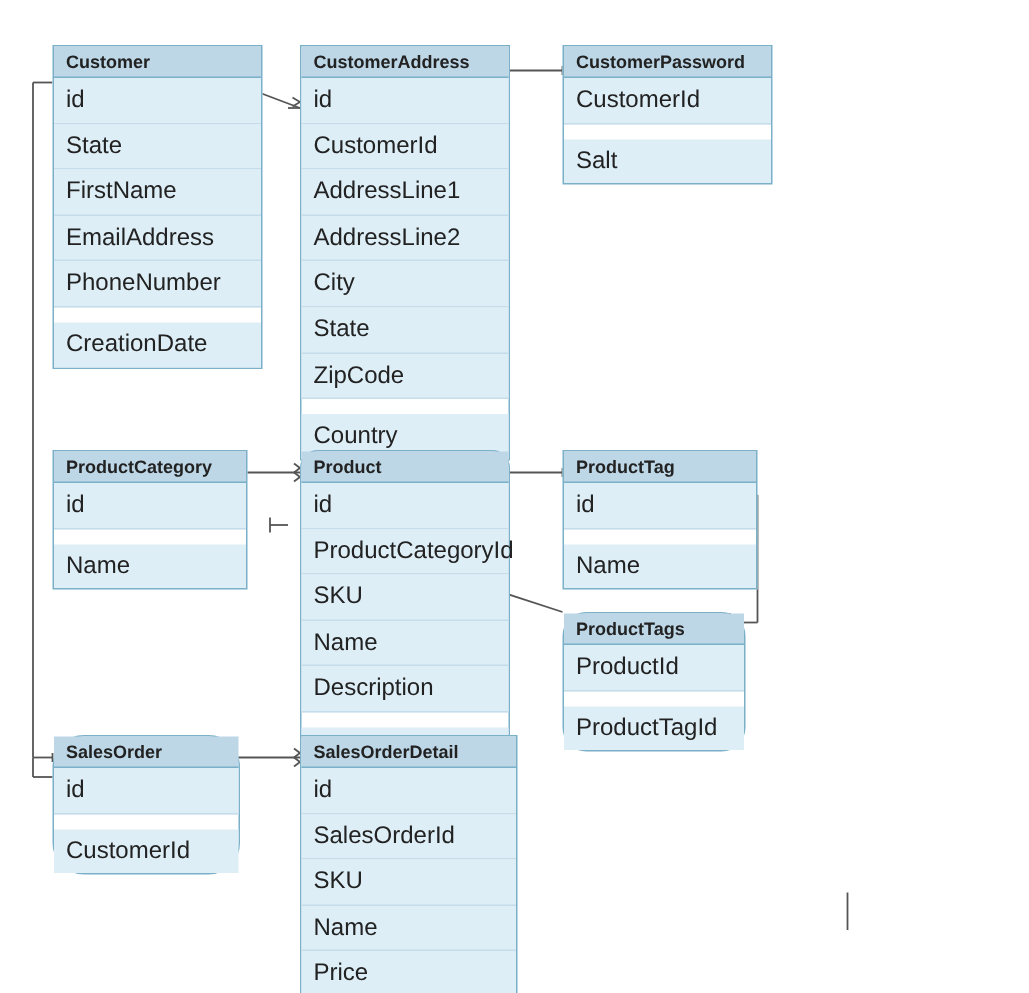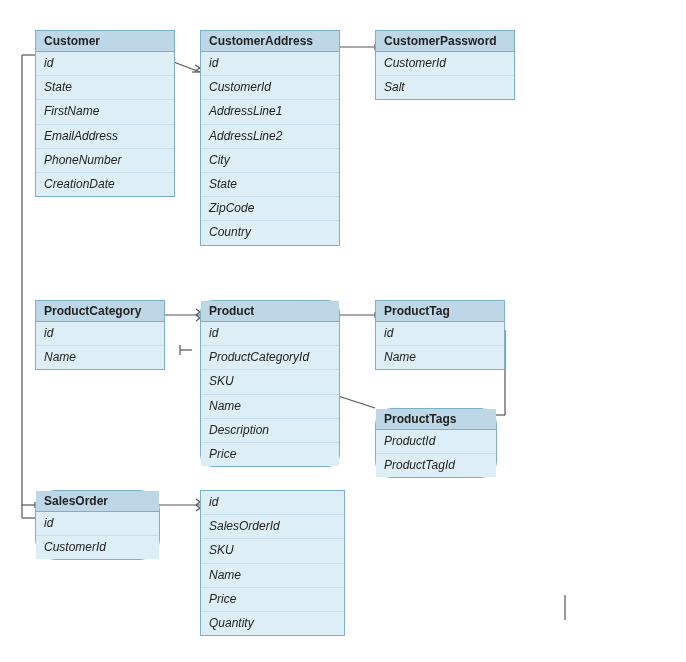--- a/index.html
+++ b/index.html
@@ -28,26 +28,26 @@
       background: #bdd7e7;
       padding: 3px 8px;
       font-weight: 600;
       font-size: 12px;
       border-bottom: 1px solid #7ab0c8;
     }
     .db-table-row {
       background: #ddeef6;
       padding: 2px 8px;
       border-bottom: 1px solid #c5dcea;
-      font-size: 12px;
+      font-size: 16px;
       line-height: 1.6;
-      font-style: italic;
     }
     .db-table-row:last-child {
       border-bottom: none;
+      margin-top: 10px;
     }
     svg.connectors {
       position: absolute;
       top: 0; left: 0;
       width: 686px;
       height: 662px;
       pointer-events: none;
     }
     svg.connectors line, svg.connectors path {
       stroke: #555;
@@ -172,20 +172,21 @@
     <div class="db-table-row">ProductTagId</div>
   </div>
 
   <div class="db-table" style="left:35px; top:490px; width:125px;border-radius:21px;">
     <div class="db-table-header">SalesOrder</div>
     <div class="db-table-row">id</div>
     <div class="db-table-row">CustomerId</div>
   </div>
 
   <div class="db-table" style="left:200px; top:490px; width:145px;">
+    <div class="db-table-header">SalesOrderDetail</div>
     <div class="db-table-row">id</div>
     <div class="db-table-row">SalesOrderId</div>
     <div class="db-table-row">SKU</div>
     <div class="db-table-row">Name</div>
     <div class="db-table-row">Price</div>
     <div class="db-table-row">Quantity</div>
   </div>
 
 </div>
 

